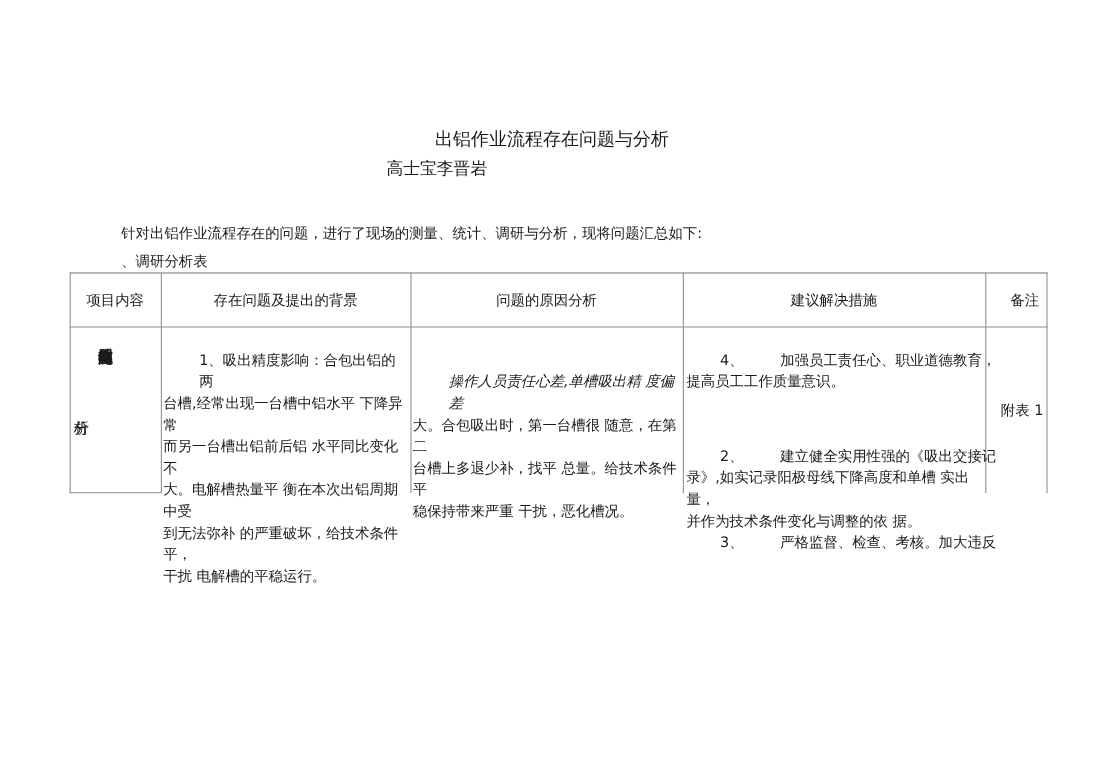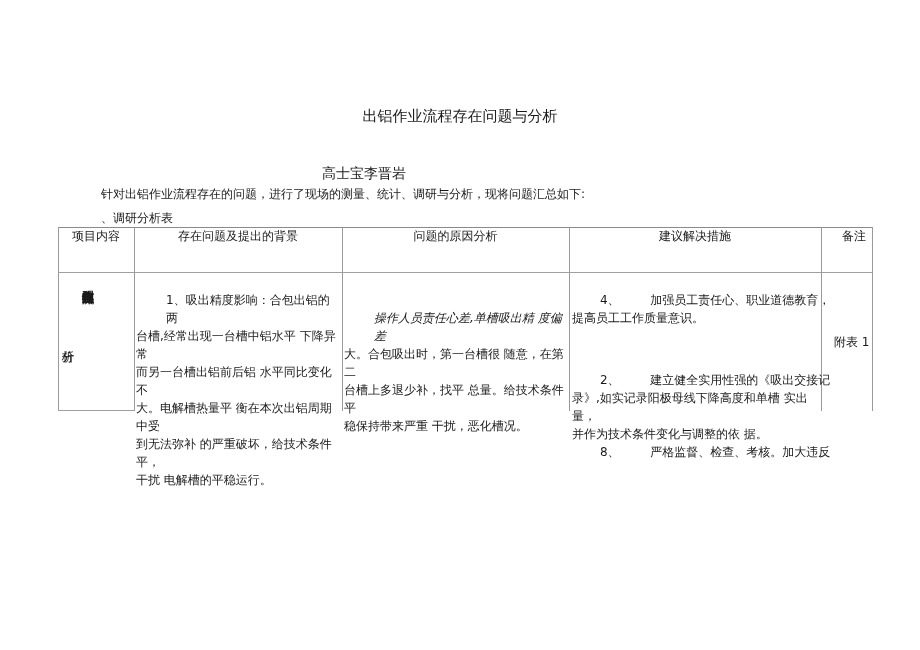--- a/index.html
+++ b/index.html
@@ -1,26 +1,26 @@
 <!DOCTYPE html>
 <html><head>
   <meta charset="utf-8">
   <style>
     html, body { margin: 0; padding: 0; background: #ffffff; }
     body { width: 920px; height: 650px; position: relative; overflow: hidden;
            font-family: "DejaVu Sans", "Liberation Sans", sans-serif; color: #1a1a1a; }
     .title { position: absolute; left: 0; width: 920px; top: 107px; text-align: center; font-size: 15px; }
-    .author { position: absolute; left: 0; width: 728px; top: 165px; text-align: center; font-size: 14px; }
+    .author { position: absolute; left: 0; width: 728px; top: 132px; text-align: center; font-size: 14px; }
     .intro { position: absolute; left: 101px; top: 186px; font-size: 12px; }
     .section { position: absolute; left: 101px; top: 210px; font-size: 12px; }
     .tbl { position: absolute; left: 58px; top: 227px; width: 815px; height: 184px; }
     .hline { position: absolute; height: 1px; background: #8a8a8a; }
     .vline { position: absolute; width: 1px; background: #9a9a9a; }
     .cell { position: absolute; font-size: 12px; line-height: 18px; box-sizing: border-box; }
-    .hdr { display: flex; align-items: flex-start; height: 45px; top: 0; }
+    .hdr { display: flex; align-items: center; height: 45px; top: 0; }
     .vert { position: absolute; writing-mode: vertical-rl; text-orientation: upright; font-size: 12.5px; letter-spacing: 0px; line-height: 14px; }
   </style>
 </head>
 <body>
 
 <div class="title">出铝作业流程存在问题与分析</div>
 <div class="author">高士宝李晋岩</div>
 <div class="intro">针对出铝作业流程存在的问题，进行了现场的测量、统计、调研与分析，现将问题汇总如下:</div>
 <div class="section">、调研分析表</div>
 
@@ -70,17 +70,17 @@
     <div>台槽上多退少补，找平 总量。给技术条件平</div>
     <div>稳保持带来严重 干扰，恶化槽况。</div>
   </div>
 
   <div class="cell" style="left:512px;top:64px;width:251px;padding-left:2px;">
     <div style="padding-left:28px;white-space:pre;">4、        加强员工责任心、职业道德教育，</div>
     <div>提高员工工作质量意识。</div>
     <div style="padding-left:28px;white-space:pre;margin-top:44px;">2、        建立健全实用性强的《吸出交接记</div>
     <div>录》,如实记录阳极母线下降高度和单槽 实出量，</div>
     <div>并作为技术条件变化与调整的依 据。</div>
-    <div style="padding-left:28px;white-space:pre;">8、        严格监督、检查、考核。加大违反</div>
+    <div style="padding-left:28px;white-space:pre;">3、        严格监督、检查、考核。加大违反</div>
   </div>
 
   <div class="cell" style="left:776px;top:106px;width:38px;">附表 1</div>
 </div>
 
 </body></html>

